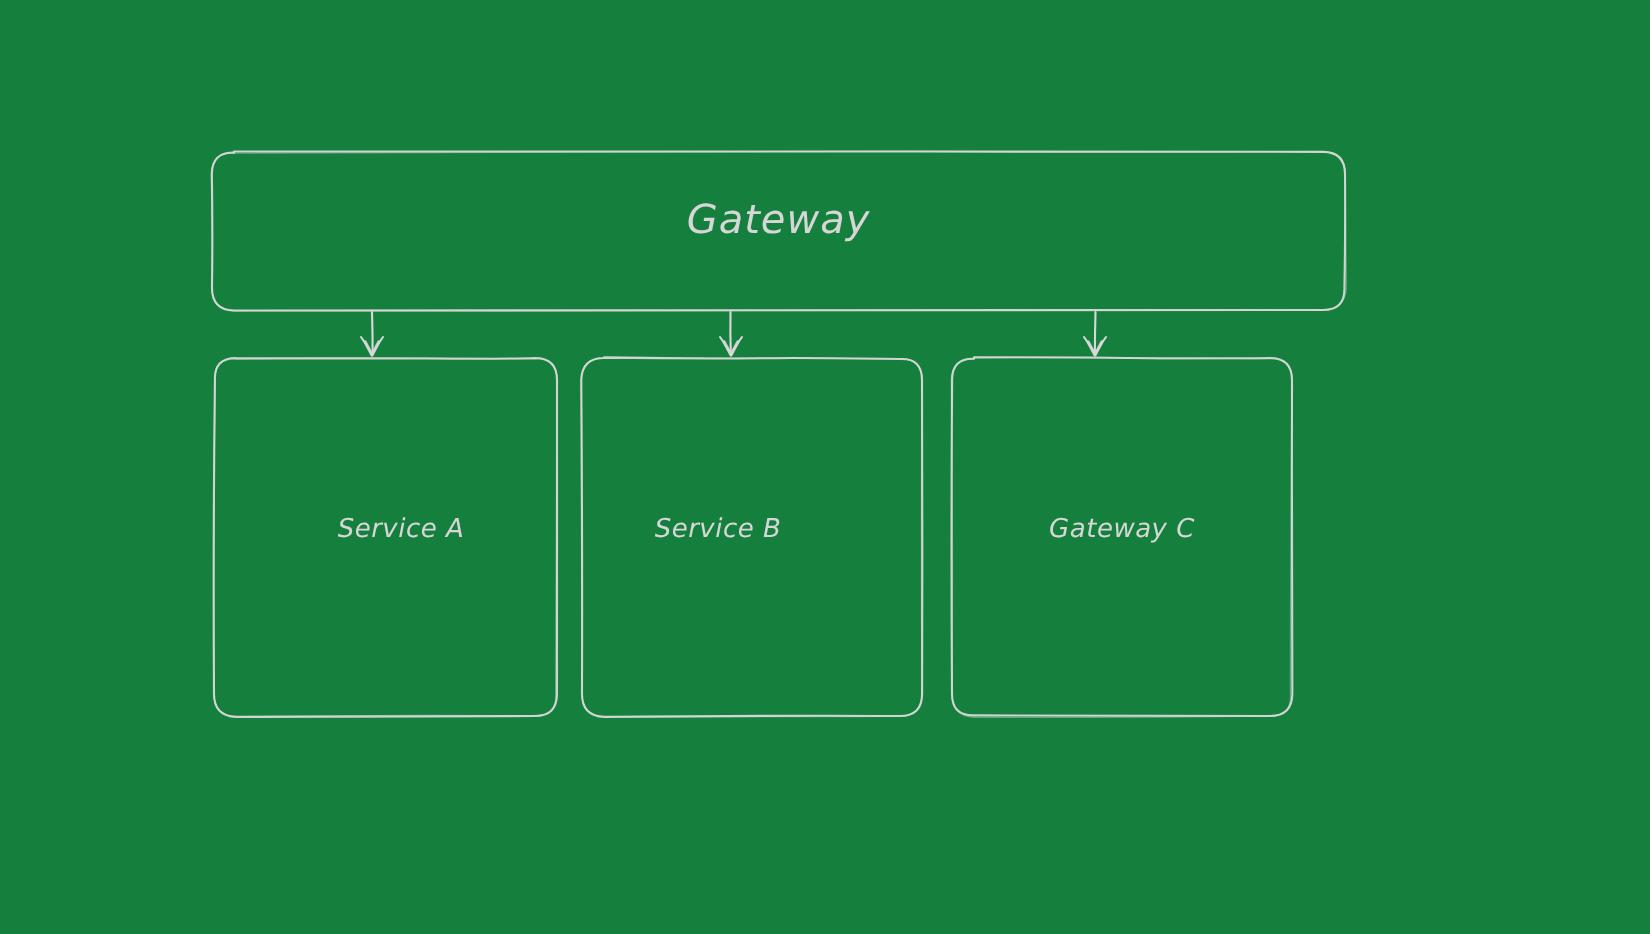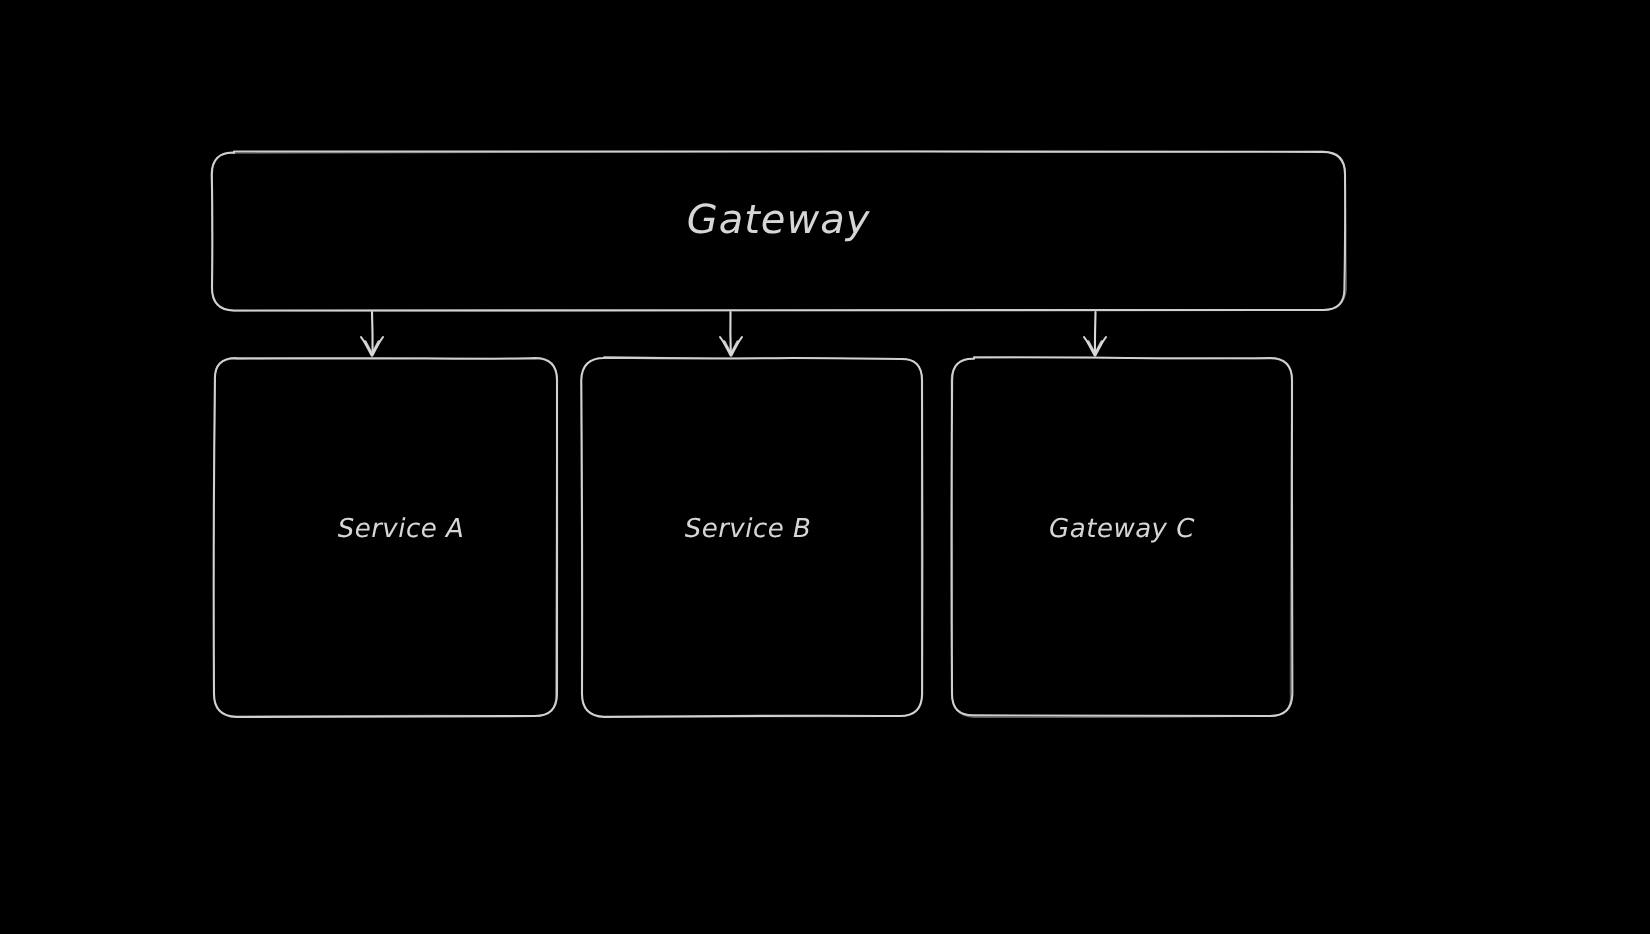--- a/index.html
+++ b/index.html
@@ -11,21 +11,21 @@
   body {
     width: 1650px;
     height: 934px;
     overflow: hidden;
     font-family: "DejaVu Sans", sans-serif;
   }
   #canvas {
     position: relative;
     width: 1650px;
     height: 934px;
-    background: #000000;
+    background: #15803d;
   }
   #sketch {
     position: absolute;
     top: 0;
     left: 0;
     width: 1650px;
     height: 934px;
     display: block;
   }
   .node-label {
@@ -48,21 +48,21 @@
     font-size: 40px;
     line-height: 48px;
     letter-spacing: 1px;
   }
   .label-service {
     top: 512px;
     font-size: 26px;
     line-height: 34px;
   }
   .label-a { left: 214px; width: 374px; }
-  .label-b { left: 582px; width: 272px; padding-left: 30px; }
+  .label-b { left: 582px; width: 272px; }
   .label-c { left: 952px; width: 340px; }
 </style>
 </head>
 <body>
 
 <div id="canvas">
 
   <svg id="sketch" viewBox="0 0 1650 934" xmlns="http://www.w3.org/2000/svg">
     <g id="shapes" fill="none" stroke="#d8d8d8" stroke-width="2.1" stroke-linecap="round" stroke-linejoin="round">
         <path d="M234 151.4361319715791 Q607.5439642429789 151.26386806385773 914.46 151.54865857392952 Q1175.1478828078125 151.02907147413543 1323 151.83674766464938 Q1345 152 1345 174 Q1345.4773981816961 231 1344.4264167549677 288 Q1345 310 1323 310 Q891.5598222200106 311.02962188819873 234 310.51864204482115 Q212 310 212 288 Q212.72633133019616 231 211.85411186262692 174 Q212 152 234 152.8538696298161" stroke-opacity="0.95"></path>

